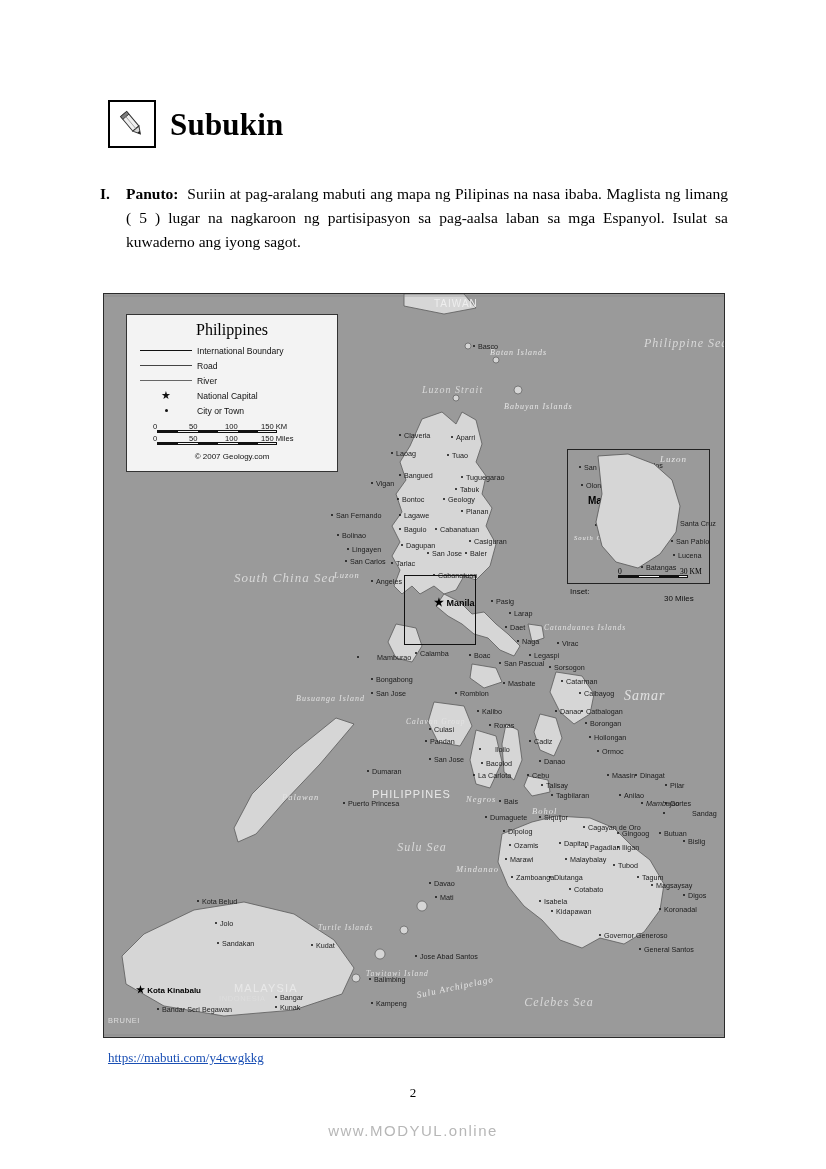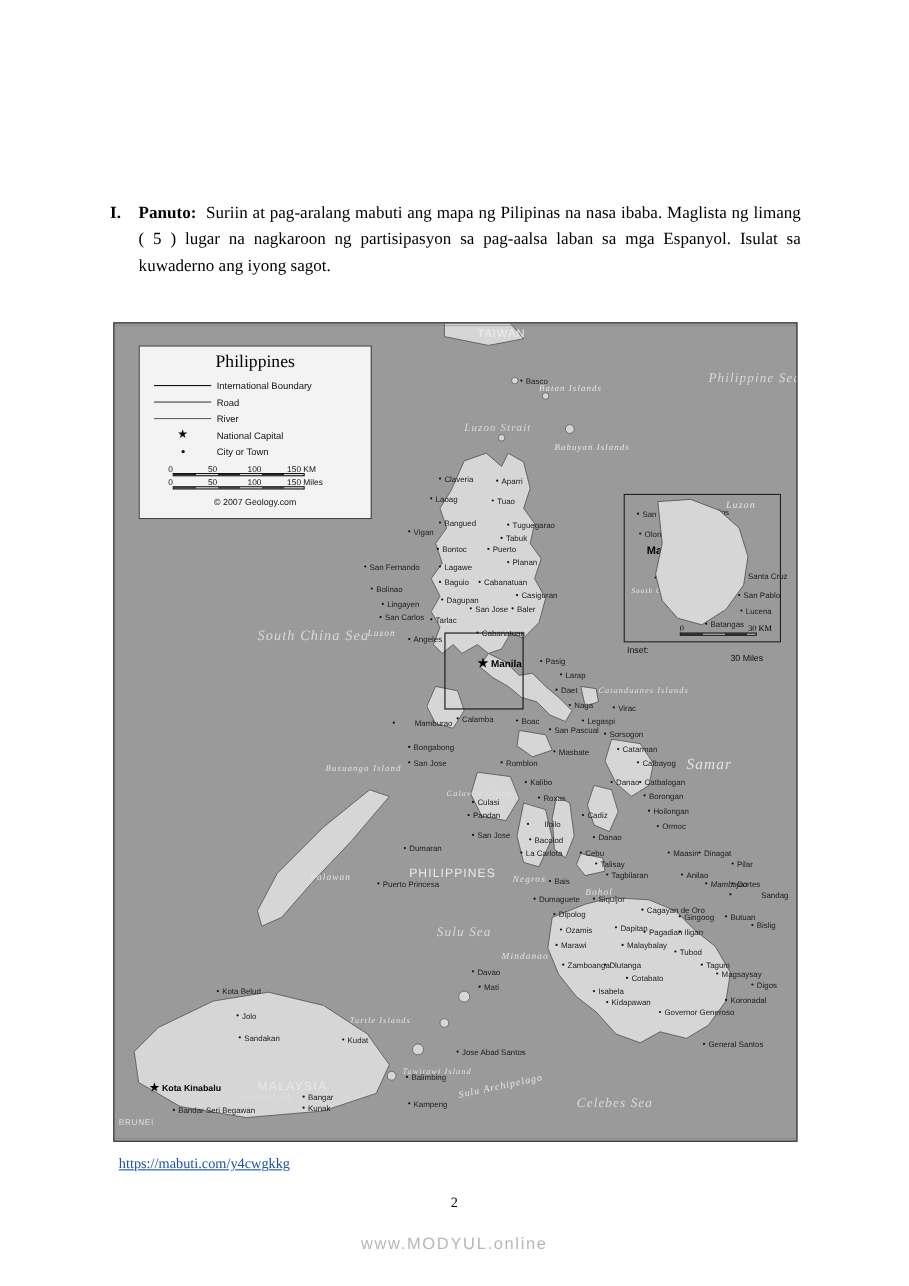--- a/index.html
+++ b/index.html
@@ -254,20 +254,34 @@
     font-size: 15px;
     letter-spacing: 1.5px;
     color: #b7b7b7;
   }
 </style>
 </head>
 <body>
 
 <div class="page">
 
+  <div class="heading-row">
+    <div class="pencil-box">
+      <svg width="34" height="34" viewBox="0 0 34 34" aria-hidden="true">
+        <g transform="rotate(-40 17 17)">
+          <rect x="13" y="4" width="8" height="19" fill="#efefef" stroke="#333" stroke-width="1"></rect>
+          <rect x="13" y="4" width="8" height="3.5" fill="#7d7d7d" stroke="#333" stroke-width="0.8"></rect>
+          <polygon points="13,23 21,23 17,30" fill="#d9d9d9" stroke="#333" stroke-width="1"></polygon>
+          <polygon points="15.4,27.2 18.6,27.2 17,30" fill="#222"></polygon>
+          <line x1="17" y1="7.5" x2="17" y2="23" stroke="#999" stroke-width="0.8"></line>
+        </g>
+      </svg>
+    </div>
+    <div class="heading-title">Subukin</div>
+  </div>
 
   <div class="instruction">
     <span class="num">I.</span><span class="panuto-label">Panuto:</span>&nbsp; <span>Suriin at pag-aralang mabuti ang mapa ng Pilipinas na nasa ibaba. Maglista ng limang ( 5 ) lugar na nagkaroon ng partisipasyon sa pag-aalsa laban sa  mga Espanyol. Isulat sa kuwaderno ang iyong sagot.</span>
   </div>
 
   <div class="map-frame">
     <div class="map-inner">
 
       <svg width="620" height="743" viewBox="0 0 620 743" style="position:absolute;left:0;top:0;" aria-hidden="true">
 
@@ -353,21 +367,21 @@
       <div class="city" style="left:374px;top:49px;">Basco</div>
       <div class="city" style="left:300px;top:138px;">Claveria</div>
       <div class="city" style="left:352px;top:140px;">Aparri</div>
       <div class="city" style="left:292px;top:156px;">Laoag</div>
       <div class="city" style="left:348px;top:158px;">Tuao</div>
       <div class="city" style="left:272px;top:186px;">Vigan</div>
       <div class="city" style="left:300px;top:178px;">Bangued</div>
       <div class="city" style="left:362px;top:180px;">Tuguegarao</div>
       <div class="city" style="left:356px;top:192px;">Tabuk</div>
       <div class="city" style="left:298px;top:202px;">Bontoc</div>
-      <div class="city" style="left:344px;top:202px;">Puerto</div>
+      <div class="city" style="left:344px;top:202px;">Geology</div>
       <div class="city" style="left:362px;top:214px;">Planan</div>
       <div class="city" style="left:232px;top:218px;">San Fernando</div>
       <div class="city" style="left:300px;top:218px;">Lagawe</div>
       <div class="city" style="left:336px;top:232px;">Cabanatuan</div>
       <div class="city" style="left:300px;top:232px;">Baguio</div>
       <div class="city" style="left:370px;top:244px;">Casiguran</div>
       <div class="city" style="left:238px;top:238px;">Bolinao</div>
       <div class="city" style="left:302px;top:248px;">Dagupan</div>
       <div class="city" style="left:248px;top:252px;">Lingayen</div>
       <div class="city" style="left:328px;top:256px;">San Jose</div>
@@ -439,21 +453,21 @@
       <div class="city" style="left:330px;top:586px;">Davao</div>
       <div class="city" style="left:412px;top:580px;">Zamboanga</div>
       <div class="city" style="left:450px;top:580px;">Dlutanga</div>
       <div class="city" style="left:470px;top:592px;">Cotabato</div>
       <div class="city" style="left:552px;top:588px;">Magsaysay</div>
       <div class="city" style="left:584px;top:598px;">Digos</div>
       <div class="city" style="left:336px;top:600px;">Mati</div>
       <div class="city" style="left:440px;top:604px;">Isabela</div>
       <div class="city" style="left:452px;top:614px;">Kidapawan</div>
       <div class="city" style="left:560px;top:612px;line-height:1.1;">Koronadal</div>
-      <div class="city" style="left:500px;top:623px;line-height:1.1;">Governor Generoso</div>
+      <div class="city" style="left:500px;top:638px;line-height:1.1;">Governor Generoso</div>
       <div class="city" style="left:540px;top:652px;line-height:1.1;">General Santos</div>
       <div class="city" style="left:316px;top:636px;margin-top:23px;">Jose Abad Santos</div>
       <div class="city" style="left:116px;top:626px;">Jolo</div>
       <div class="city" style="left:98px;top:604px;">Kota Belud</div>
       <div class="city" style="left:212px;top:648px;">Kudat</div>
       <div class="city" style="left:118px;top:646px;line-height:1.1;">Sandakan</div>
       <div class="capital" style="left:32px;top:690px;font-size:8px;line-height:1.15;width:70px;">
         <span style="font-size:10px;">★</span> <span>Kota Kinabalu</span>
       </div>
       <div class="city" style="left:58px;top:712px;">Bandar Seri Begawan</div>

